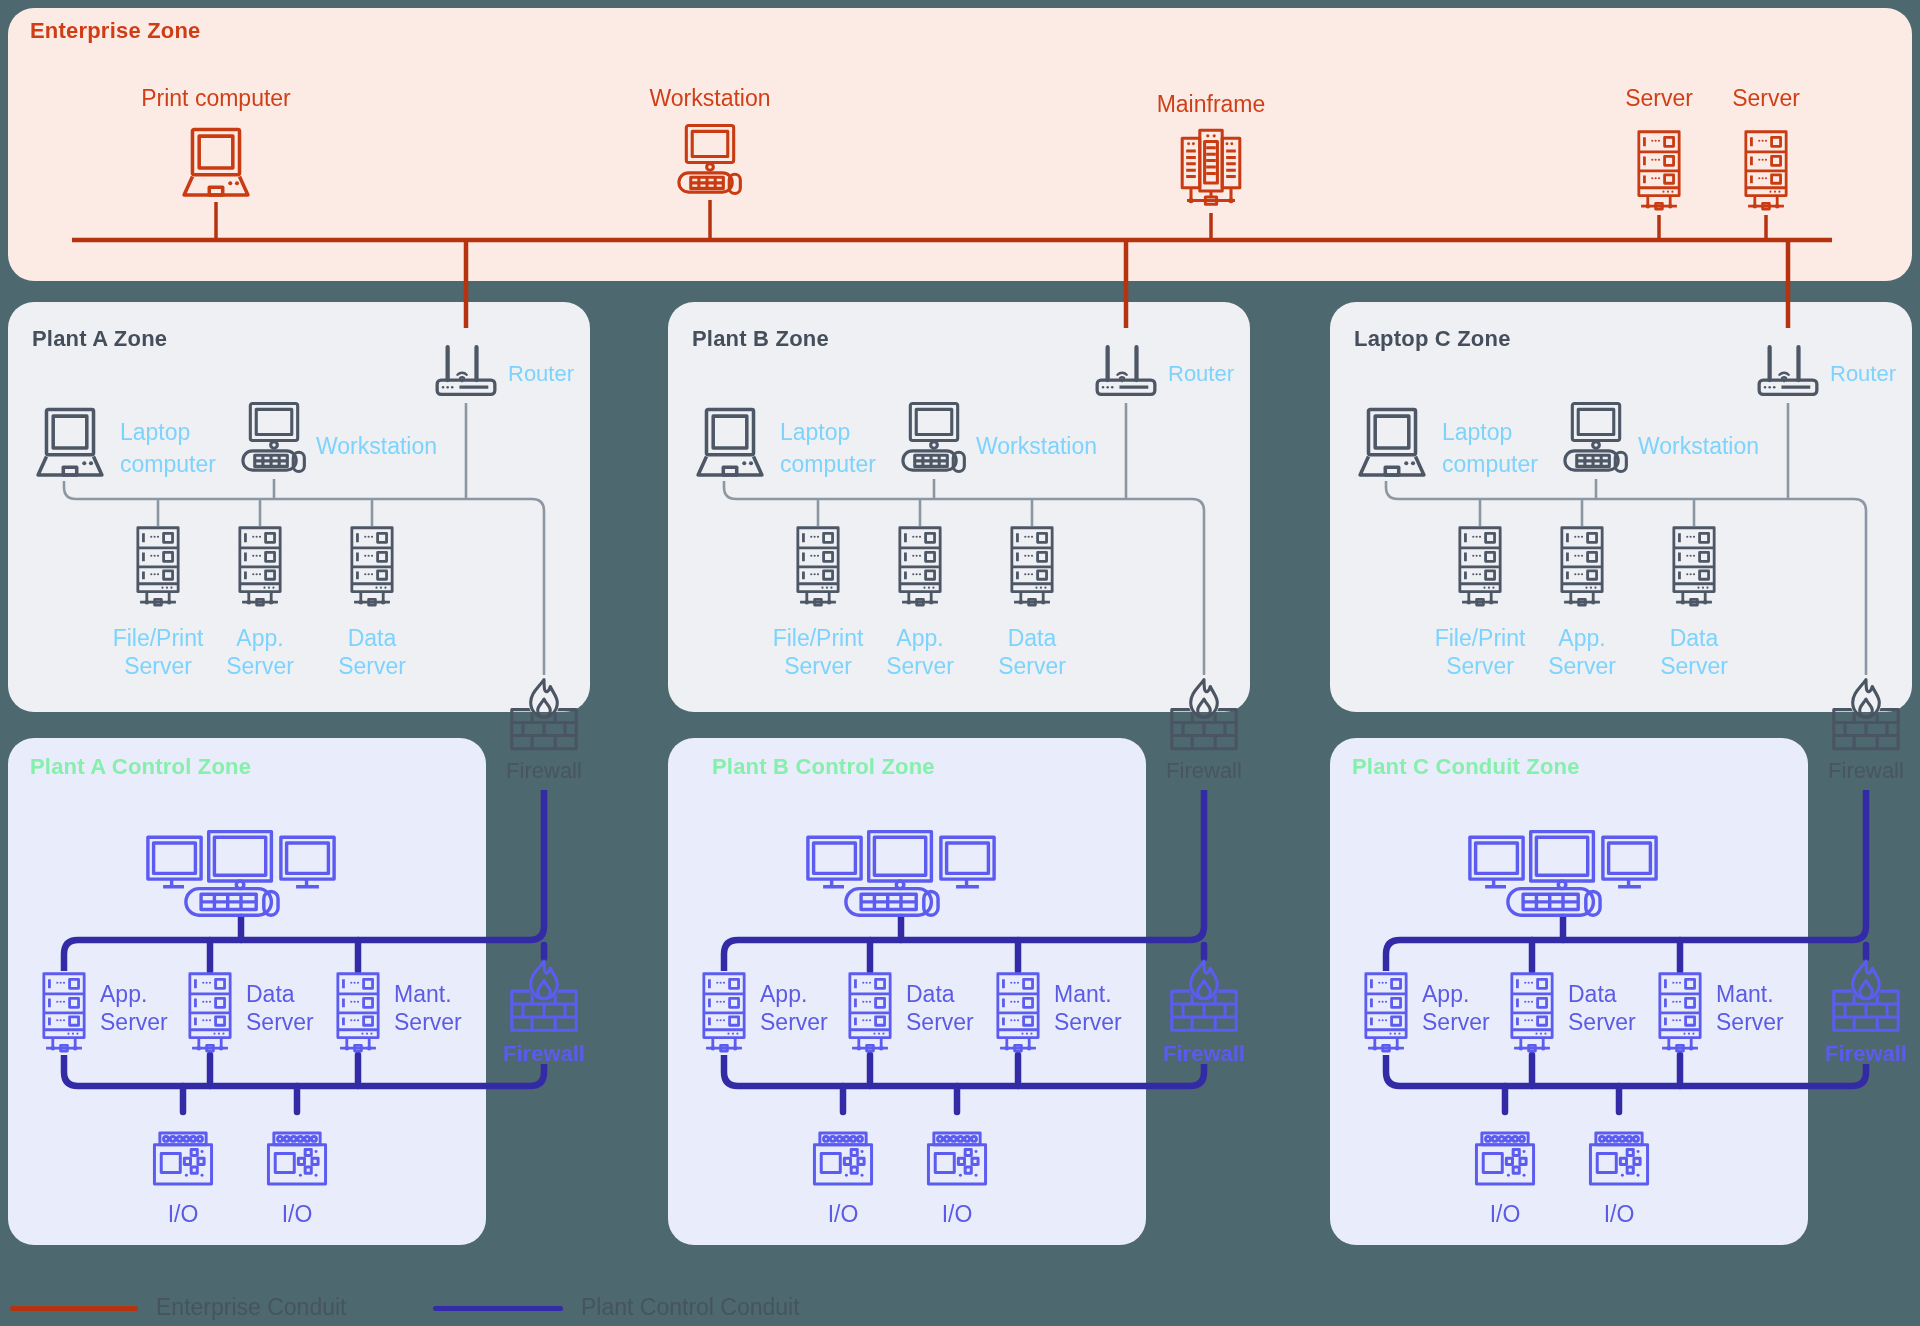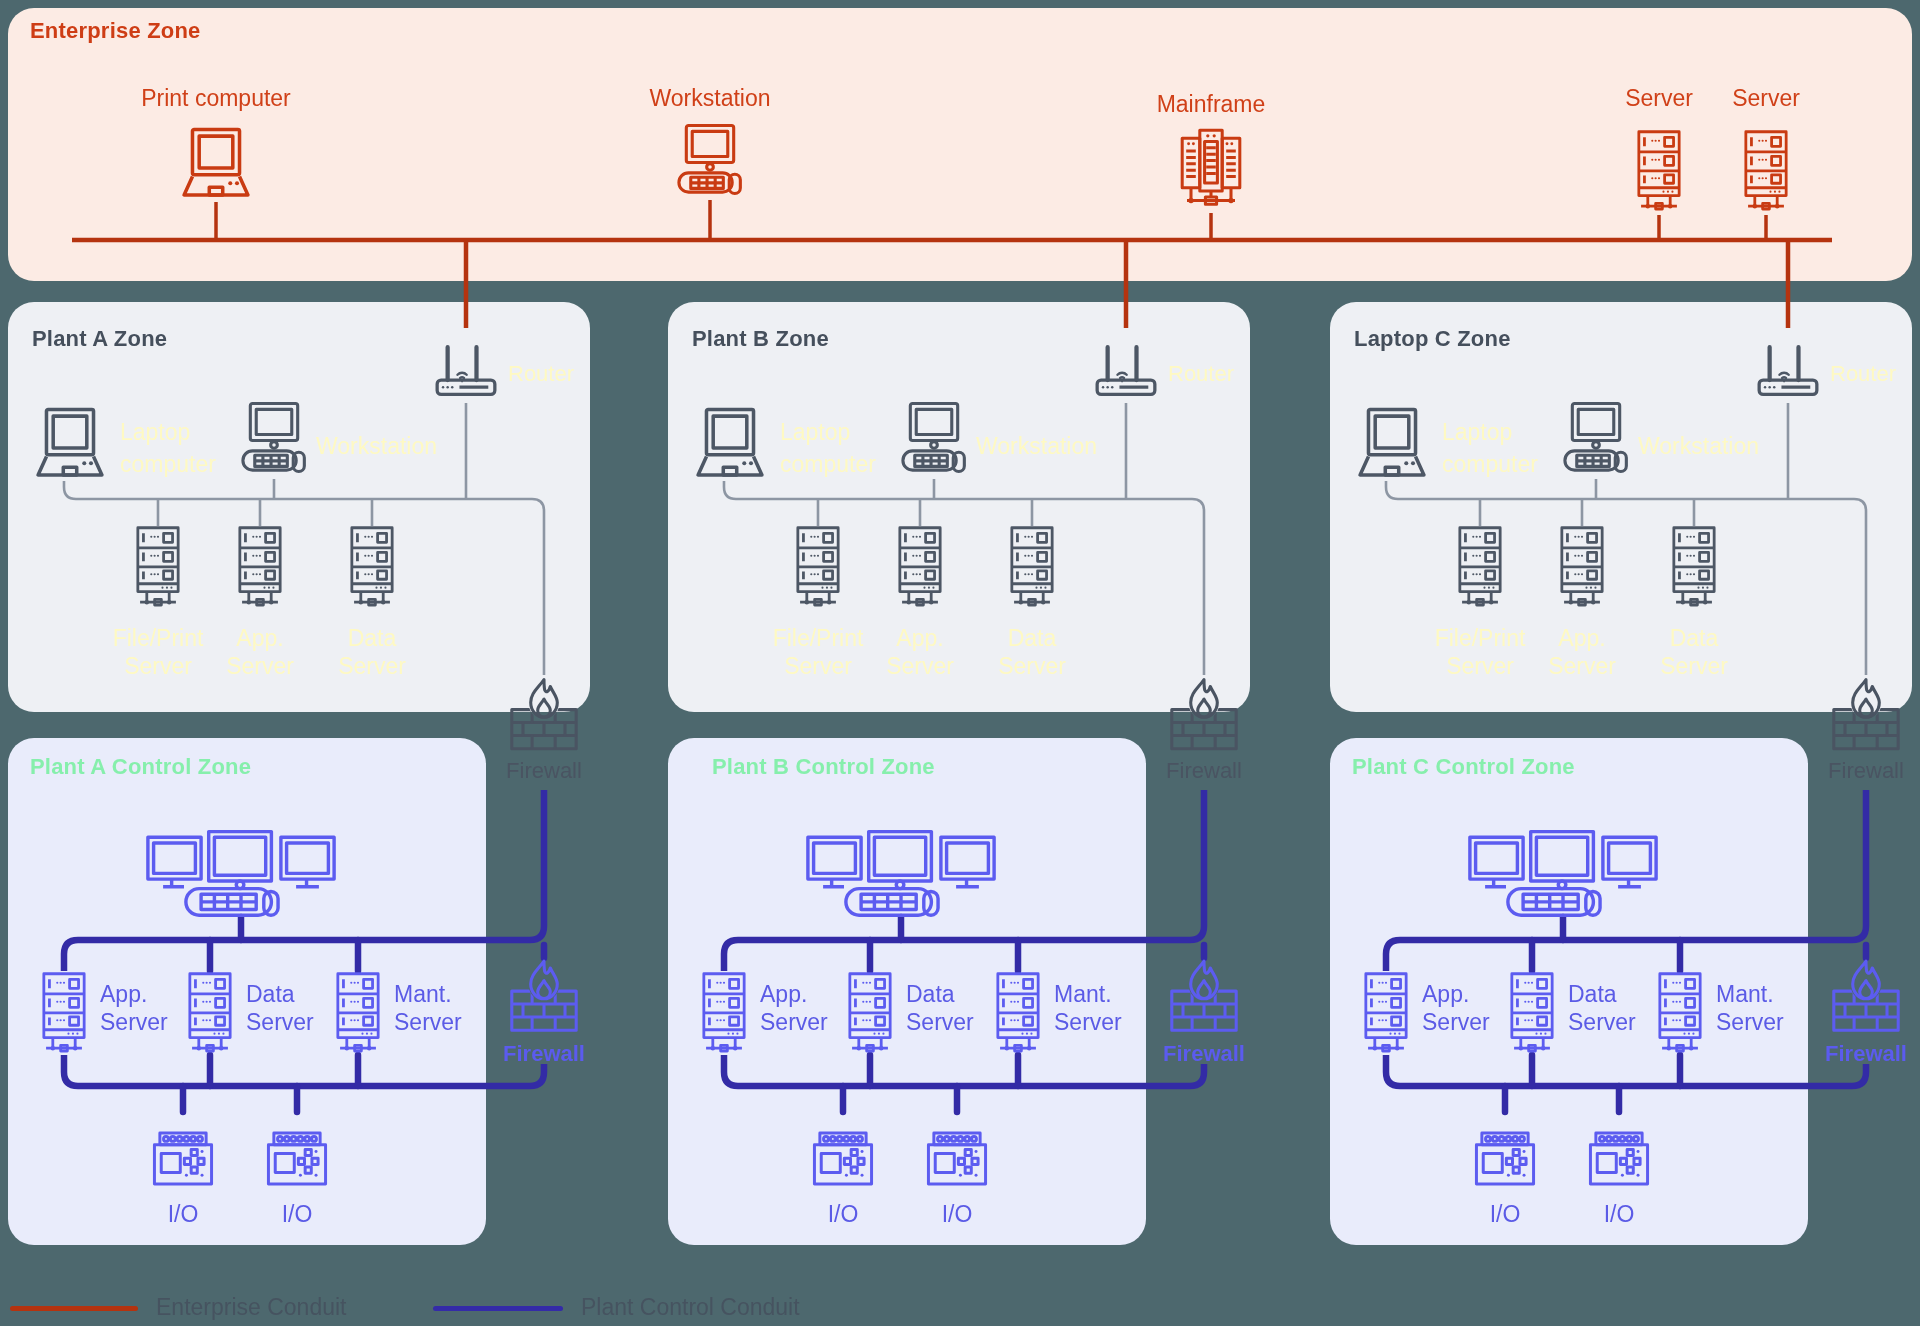--- a/index.html
+++ b/index.html
@@ -12,21 +12,21 @@
   .zone{position:absolute;border-radius:26px;}
   .zone.enterprise{background:#fcebe4;}
   .zone.plant{background:#eef0f4;}
   .zone.control{background:#e9ecfb;}
   .ztitle{position:absolute;font-weight:bold;font-size:22px;letter-spacing:.2px;}
   .ztitle.ent{color:#ce3d15;}
   .ztitle.plant{color:#454f5c;}
   .ztitle.ctrl{color:#86efac;text-align:right;}
   .lbl{position:absolute;font-size:23px;line-height:28px;white-space:nowrap;}
   .lbl.ent{color:#d04018;}
-  .lbl.slate{color:#fef9c3;}
+  .lbl.slate{color:#7dd3fc;}
   .lbl.purple{color:#5b5be6;}
   .lbl.center{transform:translateX(-50%);text-align:center;}
   .lbl.small{font-size:22px;}
   .ic{position:absolute;}
   .ic svg{display:block;width:100%;height:100%;}
   .c-ent{color:#c93b12;}
   .c-slate{color:#4d5765;}
   .c-purple{color:#5c5cf0;}
   .c-fw1{color:#4a5462;}
   .overlay{position:absolute;left:0;top:0;pointer-events:none;}
@@ -501,21 +501,21 @@
   </div>
 <div class="lbl purple center" style="left:843px;top:1200px;">I/O</div>
 <div class="lbl purple center" style="left:957px;top:1200px;">I/O</div>
 <div class="ic c-purple" style="left:1169px;top:954px;width:70px;height:84px;">
     <svg viewBox="0 0 100 110">
       <use href="#i-firewall"></use>
     </svg>
   </div>
 <div class="lbl small center" style="left:1204px;top:1040px;color:#5b5bee;font-weight:bold;">Firewall</div>
 
-<div class="ztitle ctrl" style="left:1352px;top:754px;">Plant C Control Zone</div>
+<div class="ztitle ctrl" style="left:1352px;top:754px;">Plant C Conduit Zone</div>
 <div class="ic c-purple" style="left:1468px;top:824px;width:190px;height:95px;">
     <svg viewBox="0 0 200 100">
       <use href="#i-hmi"></use>
     </svg>
   </div>
 <div class="ic c-purple" style="left:1358px;top:970px;width:56px;height:87px;">
     <svg viewBox="0 0 100 150">
       <use href="#i-server"></use>
     </svg>
   </div>

